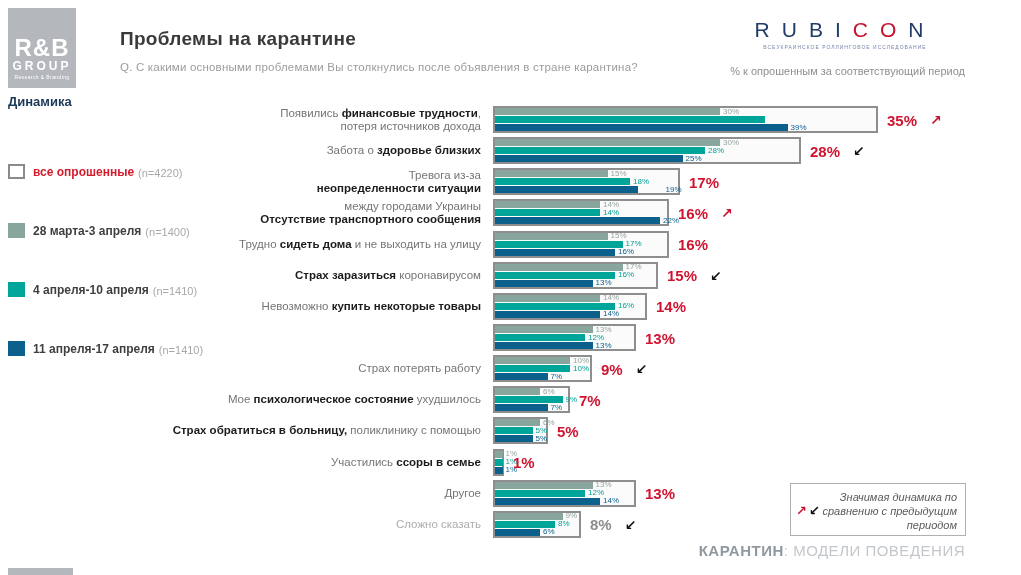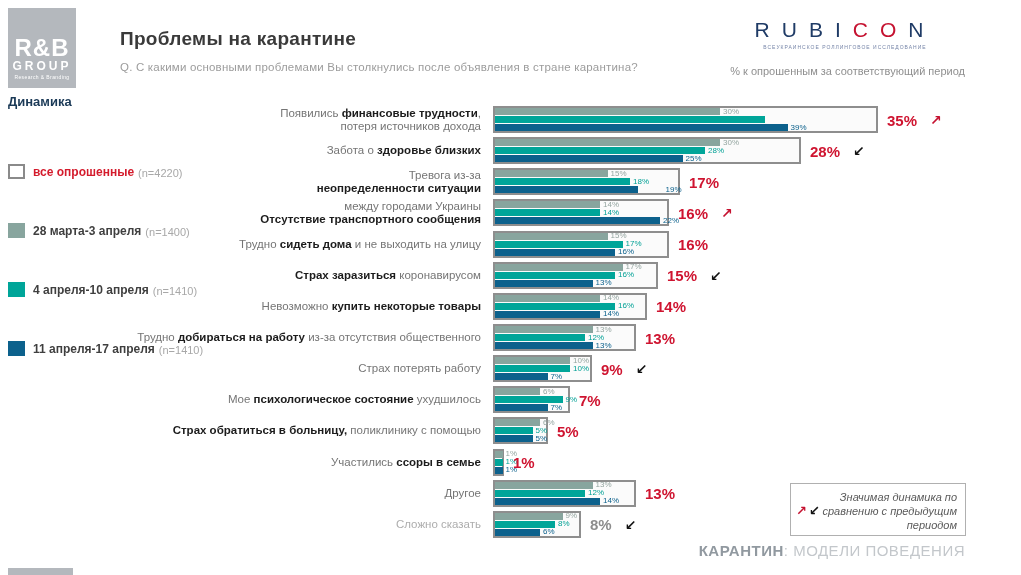--- a/index.html
+++ b/index.html
@@ -293,21 +293,20 @@
               <span class="svl" style="color: rgb(12, 97, 140);">14%</span>
             </div>
           </div>
           <div class="total" style="left: 163px; color: rgb(207, 20, 48);">
             <span>14%</span>
           </div>
         </div>
       </div>
       <div class="row">
         <div class="lbl">
-          <div><span>Трудно </span><span class="b">добираться на работу</span><span> из-за отсутствия общественного</span></div>
         </div>
         <div class="barzone">
           <div class="outer" style="width: 143px;"></div>
           <div class="inners">
             <div class="sline">
               <div class="sbar" style="width: 97.5px; background: rgb(136, 165, 158);"></div>
               <span class="svl" style="color: rgb(148, 165, 160);">13%</span>
             </div>
             <div class="sline">
               <div class="sbar" style="width: 90px; background: rgb(0, 165, 153);"></div>

